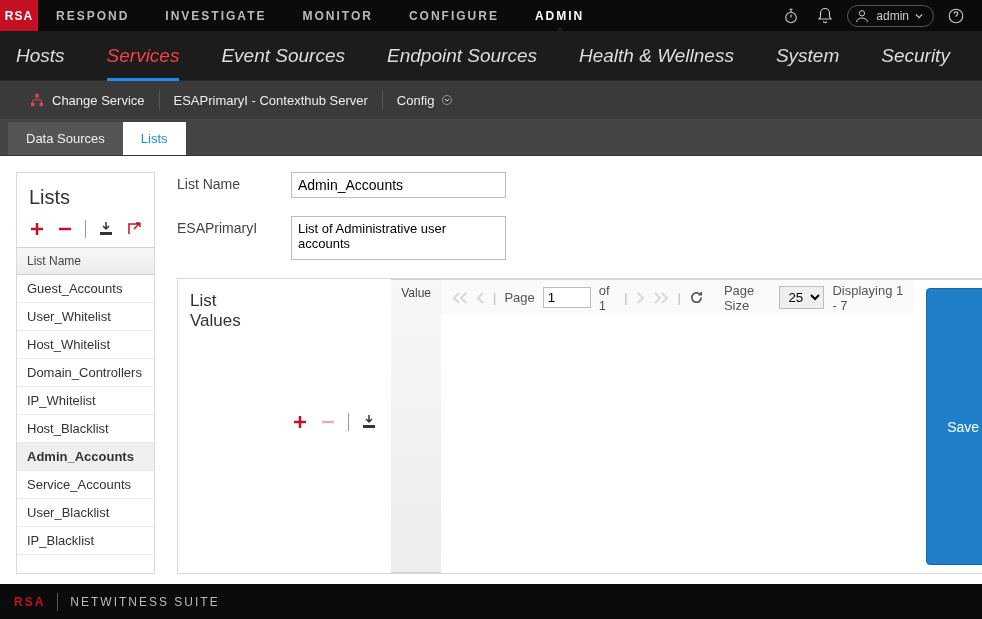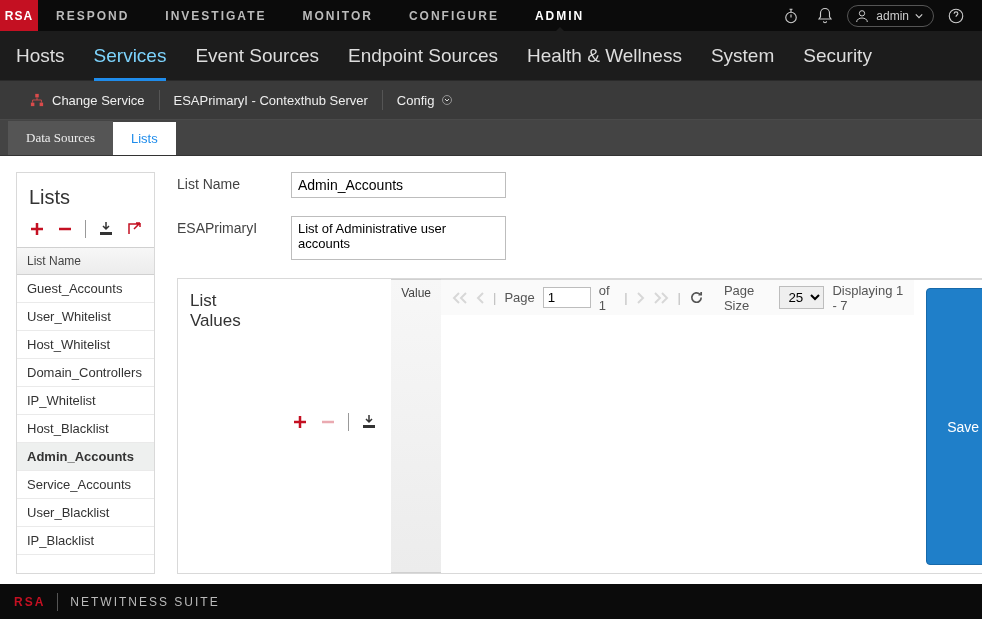--- a/index.html
+++ b/index.html
@@ -11,32 +11,32 @@
   .topnav-items { display: flex; height: 100%; flex: 1; }
   .topnav-item { padding: 0 18px; display: flex; align-items: center; font-size: 12px; letter-spacing: 2px; font-weight: bold; color: #bbb; cursor: pointer; position: relative; }
   .topnav-item.active { color: #fff; }
   .topnav-item.active::after { content: ""; position: absolute; bottom: -1px; left: 50%; margin-left: -5px; width: 0; height: 0; border-left: 5px solid transparent; border-right: 5px solid transparent; border-bottom: 5px solid #1c1c1c; }
   .topnav-right { display: flex; align-items: center; gap: 10px; padding-right: 14px; color: #ccc; }
   .icon-btn { width: 24px; height: 24px; display: flex; align-items: center; justify-content: center; cursor: pointer; border-radius: 50%; }
   .user-chip { display: flex; align-items: center; gap: 6px; cursor: pointer; border: 1px solid #555; border-radius: 14px; padding: 2px 10px 2px 6px; }
   .user-chip svg { flex-shrink: 0; }
   .user-chip span { font-size: 12px; }
   
-  .subnav { height: 49px; background: #1c1c1c; display: flex; align-items: center; padding: 0 16px; gap: 29px; }
+  .subnav { height: 49px; background: #1c1c1c; display: flex; align-items: center; padding: 0 16px; gap: 42px; font-style: italic; }
   .subnav-item { color: #ddd; font-size: 19px; cursor: pointer; padding: 12px 0; position: relative; }
-  .subnav-item.active { color: #7dd3fc; }
+  .subnav-item.active { color: #ef4444; }
   .subnav-item.active::after { content: ""; position: absolute; left: 0; right: 0; bottom: -2px; height: 3px; background: #1f8ceb; }
   
   .breadcrumb-bar { height: 40px; background: #3a3a3a; display: flex; align-items: center; padding: 0 16px; color: #eee; border-bottom: 1px solid #4a4a4a; border-top: 1px solid #2a2a2a; }
   .bc-item { display: flex; align-items: center; gap: 8px; padding: 0 14px; font-size: 13px; cursor: pointer; text-align: right; }
   .bc-sep { width: 1px; height: 20px; background: #555; }
   
   .tabs-bar { height: 36px; background: #444; display: flex; align-items: flex-end; padding-left: 8px; border-bottom: 1px solid #333; }
   .tab { padding: 9px 18px; font-size: 13px; cursor: pointer; }
-  .tab.inactive { background: #555; color: #eee; font-family: Liberation Serif, serif; }
+  .tab.inactive { background: #555; color: #eee; }
   .tab.active { background: #fff; color: #1f8ceb; }
   
   .content { display: flex; gap: 22px; padding: 16px 16px 10px 16px; background: #fff; height: 428px; }
   
   
   .panel-left { width: 333px; border: 1px solid #d9d9d9; display: flex; flex-direction: column; }
   .panel-title { font-size: 20px; font-weight: normal; color: #333; padding: 13px 12px 10px; }
   .toolbar { display: flex; align-items: center; gap: 8px; padding: 0 10px 8px; }
   .tb-sep { width: 1px; height: 18px; background: #999; margin: 0 2px; }
   .tb-btn { width: 20px; height: 20px; display: flex; align-items: center; justify-content: center; cursor: pointer; }

